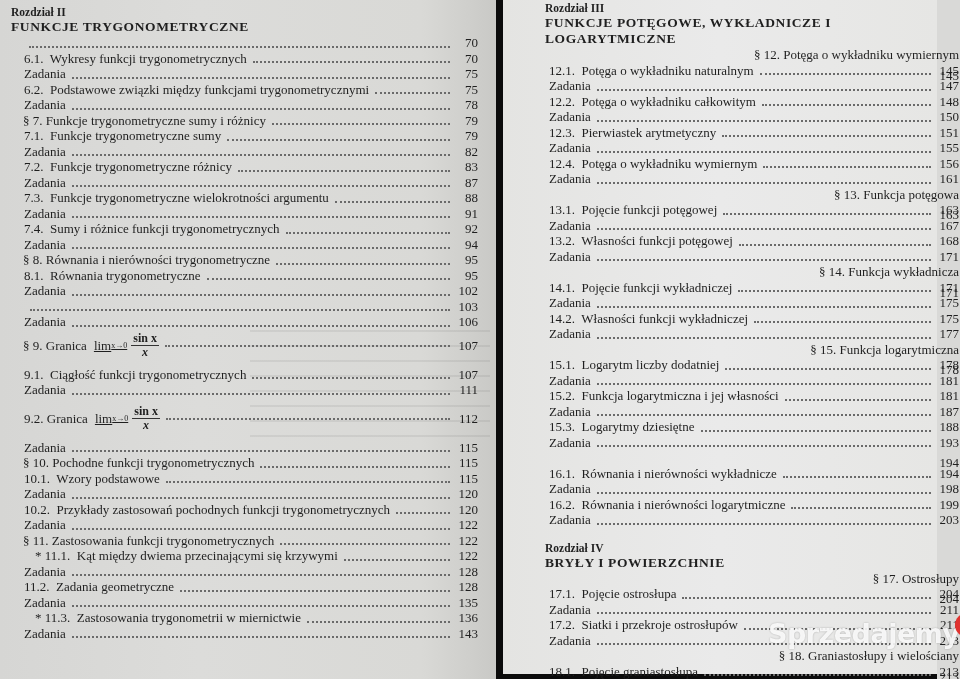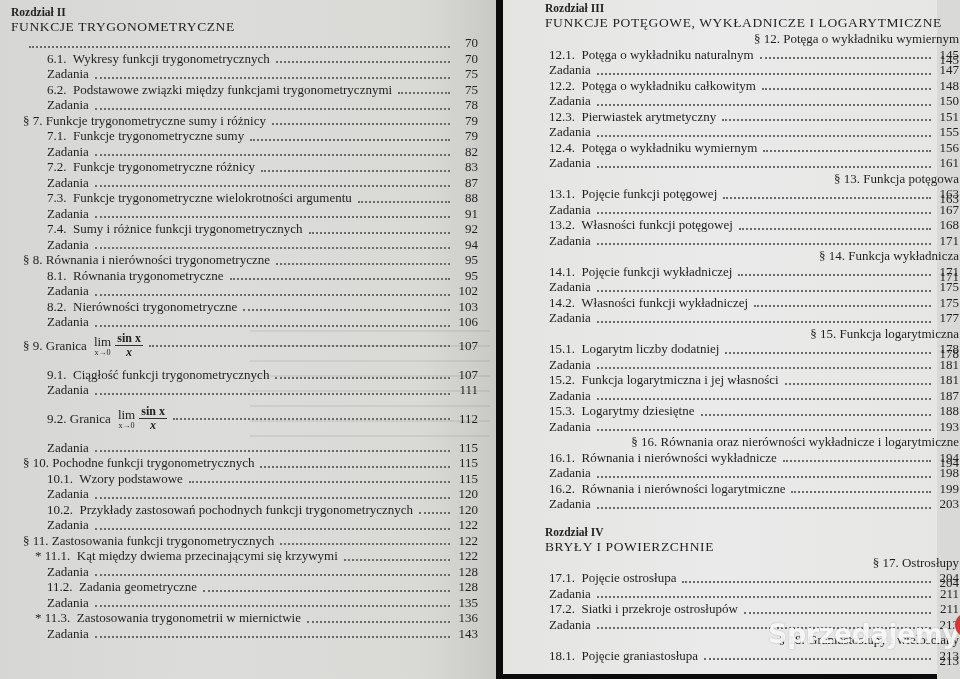--- a/index.html
+++ b/index.html
@@ -30,50 +30,50 @@
   }
   .ghost {
     position: absolute; left: 250px; top: 330px; width: 240px; height: 120px;
     opacity: 0.08; background: repeating-linear-gradient(180deg, #333 0 2px, transparent 2px 15px);
   }
   .toc { position: absolute; }
   .left-toc { left: 0; top: 4px; width: 478px; }
   .right-toc { left: 0; top: 2px; width: 456px; }
 
   .ch-label { font-weight: bold; font-size: 11.5px; line-height: 13px; }
-  .ch-title { font-weight: normal; font-size: 13.5px; letter-spacing: 0.6px; line-height: 16px; }
+  .ch-title { font-weight: bold; font-size: 13.5px; letter-spacing: 0.6px; line-height: 16px; }
   .left-toc .ch-label { margin-left: 11px; margin-top: 2px; }
   .left-toc .ch-title { margin-left: 11px; margin-bottom: 0px; }
   .right-toc .ch-label { margin-left: 42px; margin-top: 0px; }
   .right-toc .ch-title { margin-left: 42px; }
 
   .row {
     display: flex; align-items: flex-end;
     font-size: 13px; line-height: 15.5px; height: 15.5px;
     white-space: nowrap;
   }
   .row .title { flex: 0 0 auto; }
   .row .dots {
     flex: 1 1 auto; overflow: hidden; margin: 0 6px 3px 6px;
     border-bottom: 2px dotted #6a6a6a; height: 1px;
   }
   .row .page-no { flex: 0 0 auto; text-align: right; min-width: 22px; }
   .left-toc .row.sec { padding-left: 23px; }
-  .left-toc .row.sub { padding-left: 47px; justify-content: flex-end; }
+  .left-toc .row.sub { padding-left: 24px; justify-content: flex-end; }
   .left-toc .row.star { padding-left: 35px; }
   .left-toc .row .page-no { margin-right: 0px; }
   .right-toc .row.sec { padding-left: 33px; flex-direction: column; }
   .right-toc .row.sub { padding-left: 46px; }
   .right-toc .row .page-no { margin-right: 0px; }
 
   .row.formula { height: 32px; align-items: center; }
   .row.formula .dots { margin-bottom: 0; align-self: center; }
   .lim {
-    display: inline-flex; flex-direction: column; align-items: center;
-    margin-left: 7px; vertical-align: middle;
+    display: inline-flex; flex-direction: row; align-items: center;
+    margin-left: 7px; vertical-align: middle; text-decoration: underline;
   }
   .lim .lim-word { font-size: 13px; line-height: 13px; }
   .lim .lim-sub { font-size: 8px; line-height: 9px; }
   .frac {
     display: inline-flex; flex-direction: column; align-items: center;
     margin-left: 4px; vertical-align: middle; font-weight: bold;
   }
   .frac .numr { font-size: 12px; line-height: 13px; border-bottom: 1px solid #333; padding: 0 2px; }
   .frac .den { font-size: 12px; line-height: 13px; font-style: italic; }
   .formula-wrap { display: inline-flex; align-items: center; }
@@ -184,21 +184,20 @@
           <span class="title"><span>8.1.</span>&nbsp; <span>Równania trygonometryczne</span></span>
           <span class="dots"></span>
           <span class="page-no">95</span>
         </div>
         <div class="row sub">
           <span class="title"><span>Zadania</span></span>
           <span class="dots"></span>
           <span class="page-no">102</span>
         </div>
         <div class="row sub">
-          <span class="title"><span>8.2.</span>&nbsp; <span>Nierówności trygonometryczne</span></span>
           <span class="dots"></span>
           <span class="page-no">103</span>
         </div>
         <div class="row sub">
           <span class="title"><span>Zadania</span></span>
           <span class="dots"></span>
           <span class="page-no">106</span>
         </div>
       </div>
 
@@ -446,21 +445,20 @@
           <span class="title"><span>15.3.</span>&nbsp; <span>Logarytmy dziesiętne</span></span>
           <span class="dots"></span>
           <span class="page-no">188</span>
         </div>
         <div class="row sub">
           <span class="title"><span>Zadania</span></span>
           <span class="dots"></span>
           <span class="page-no">193</span>
         </div>
         <div class="row sec">
-          <span class="title"><span>§ 16.</span>&nbsp;<span>Równania oraz nierówności wykładnicze i logarytmiczne</span></span>
           <span class="dots"></span>
           <span class="page-no">194</span>
         </div>
         <div class="row sub">
           <span class="title"><span>16.1.</span>&nbsp; <span>Równania i nierówności wykładnicze</span></span>
           <span class="dots"></span>
           <span class="page-no">194</span>
         </div>
         <div class="row sub">
           <span class="title"><span>Zadania</span></span>

